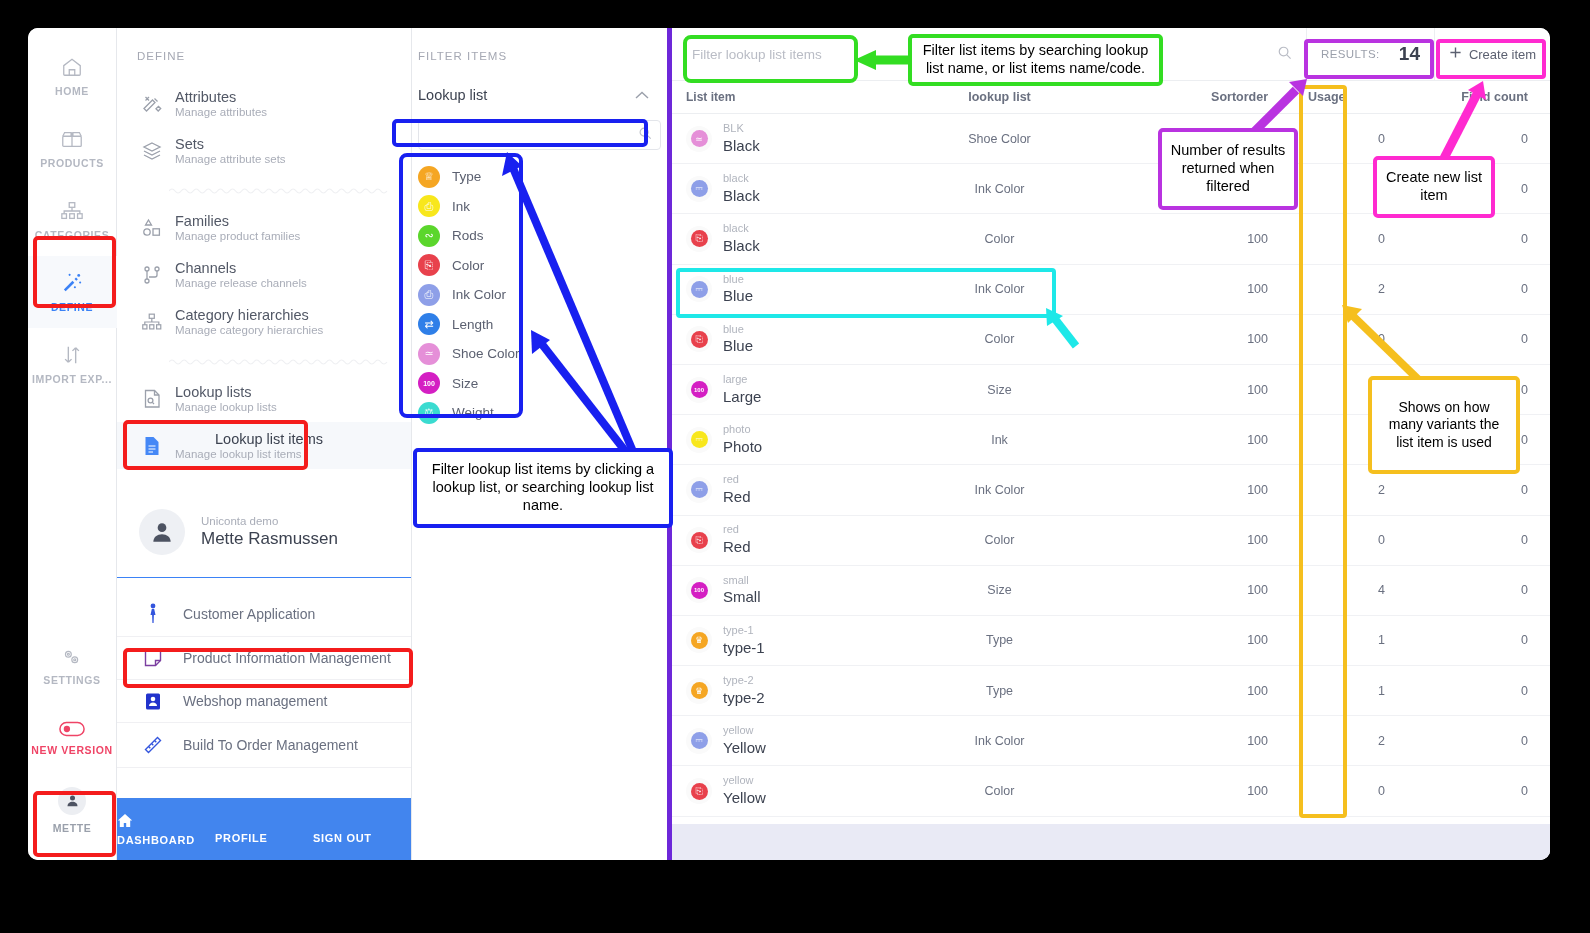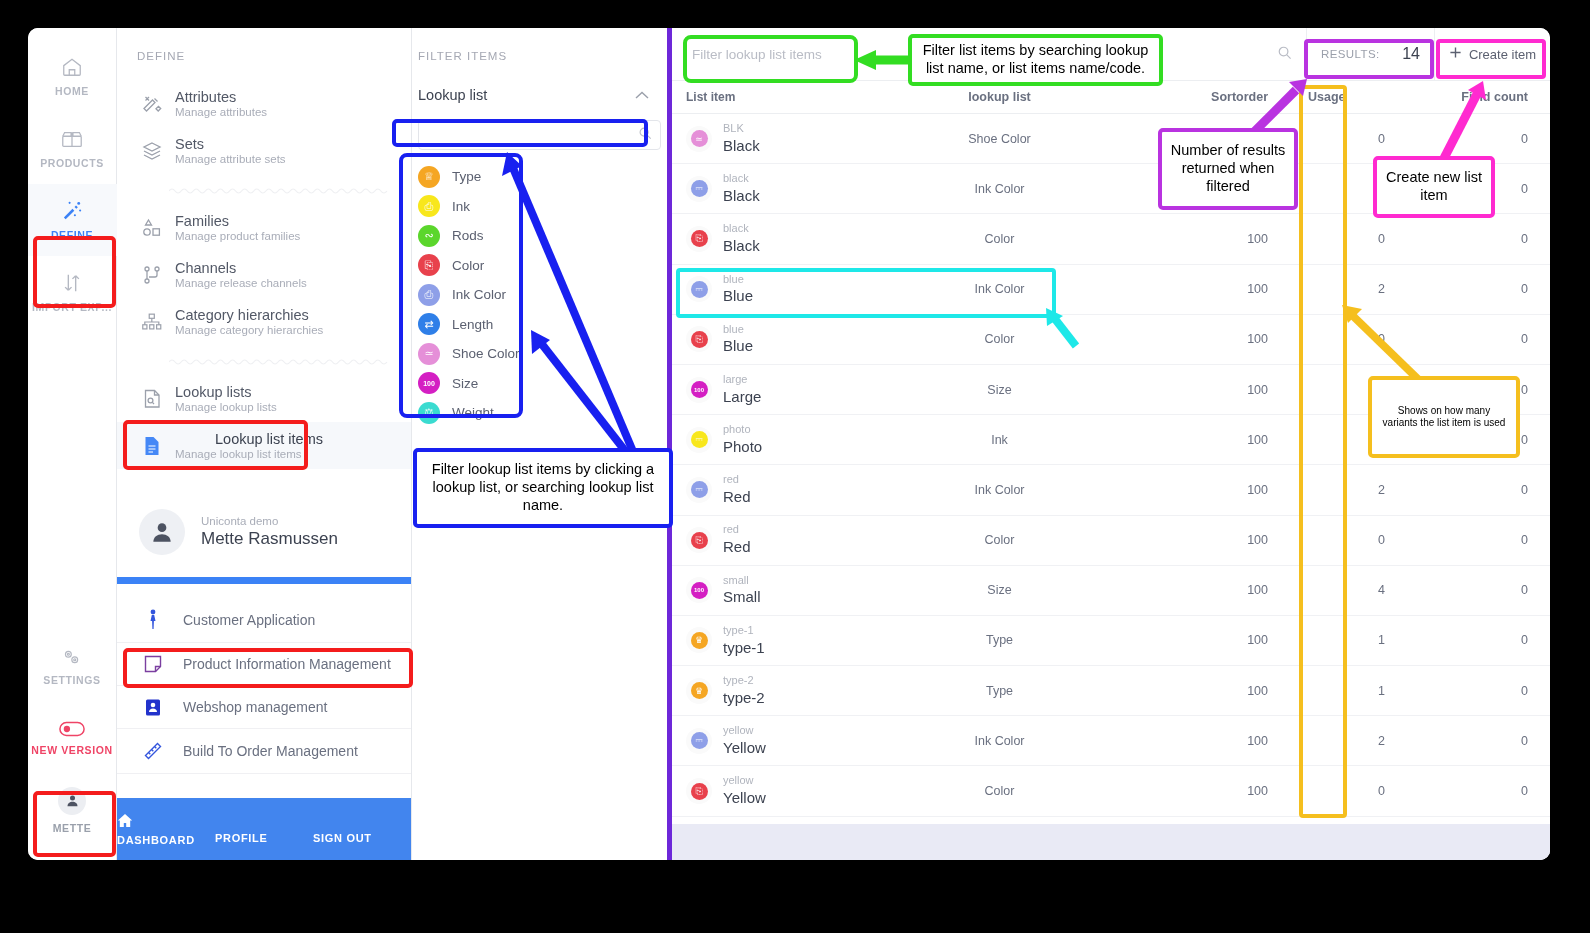--- a/index.html
+++ b/index.html
@@ -76,21 +76,21 @@
   .menu-texts { display: flex; flex-direction: column; gap: 1px; }
   .menu-title { font-size: 14.5px; color: #525866; }
   .menu-sub { font-size: 11.5px; color: #a9adb8; }
   .menu-row.selected .menu-title { color:#3c4250;margin-left:40px; }
   .squiggle { height: 14px; margin: 8px 20px 8px 52px; opacity: .5; }
 
   .user-block {
     margin-top: 26px;
     display: flex; align-items: center; gap: 16px;
     padding: 14px 20px 22px 22px;
-    border-bottom: 7px solid #3b82f6;
+    border-bottom: 1px solid #3b82f6;
   }
   .user-av {
     width: 46px; height: 46px; border-radius: 50%;
     background: #eef0f4; display:flex; align-items:center; justify-content:center;
   }
   .user-small { font-size: 11.5px; color: #a9adb8; }
   .user-name { font-size: 17px; color: #3c4250; margin-top:2px; }
 
   .app-row {
     display: flex; align-items: center; gap: 18px;
@@ -165,21 +165,21 @@
     font-family: "Liberation Sans", sans-serif;
     background: transparent;
   }
   .tb-search input::placeholder { color: #b9bcc5; }
   .tb-results {
     flex: 0 0 128px; height: 53px;
     display: flex; align-items: center; justify-content: space-between;
     padding: 0 14px; border-right: 1px solid #eceef1;
   }
   .tb-results .rlabel { font-size: 11.5px; color: #9ba0ab; letter-spacing: .4px; }
-  .tb-results .rvalue { font-size: 16px; color: #3c4250; font-weight: 400; }
+  .tb-results .rvalue { font-size: 19px; color: #3c4250; font-weight: 700; }
   .tb-create {
     flex: 0 0 115px; height: 53px;
     display: flex; align-items: center; justify-content: center; gap: 7px;
     font-size: 13px; color: #5b6070; cursor: pointer;
   }
 
   .thead {
     height: 33px; flex: 0 0 33px;
     display: flex; align-items: center;
     border-bottom: 1px solid #eceef1;
@@ -246,20 +246,32 @@
     <div class="rail-item">
       <span>
         <svg width="24" height="22" viewBox="0 0 26 22" fill="none" stroke="currentColor" stroke-width="1.4">
             <rect x="3" y="8" width="20" height="11" rx="1"></rect>
             <path d="M3 8l2-4h7v4M23 8l-2-4h-7v4M13 4v15"></path>
           </svg>
       </span>
       <span class="ri-label">PRODUCTS</span>
     </div>
 
+    <div class="rail-item">
+      <span>
+        <svg width="24" height="22" viewBox="0 0 26 22" fill="none" stroke="currentColor" stroke-width="1.4">
+            <rect x="10" y="2" width="6" height="5"></rect>
+            <rect x="2" y="14" width="5" height="5"></rect>
+            <rect x="10.5" y="14" width="5" height="5"></rect>
+            <rect x="19" y="14" width="5" height="5"></rect>
+            <path d="M13 7v4M4.5 14v-3h17v3"></path>
+          </svg>
+      </span>
+      <span class="ri-label">CATEGORIES</span>
+    </div>
 
     <div class="rail-item active">
       <span>
         <svg width="24" height="23" viewBox="0 0 24 24" fill="currentColor">
             <path d="M3.5 19.3l9-9 1.9 1.9-9 9z"></path>
             <path d="M14.6 8.3l1.6-1.6 1.9 1.9-1.6 1.6z"></path>
             <circle cx="19" cy="4.6" r="1.5"></circle>
             <circle cx="9.5" cy="4" r="1.1"></circle>
             <circle cx="20.5" cy="12" r="1.1"></circle>
             <circle cx="15" cy="17" r="1.1"></circle>
@@ -863,21 +875,21 @@
 
   <div class="ann-box" style="left:1130px; top:100px; width:140px; height:82px; border:4px solid #b933e0; font-size:14.5px;">
     <span>Number of results returned when filtered</span>
   </div>
 
   <div class="ann-box" style="left:1345px; top:128px; width:122px; height:62px; border:4px solid #ff2ad0; font-size:14.5px;">
     <span>Create new list item</span>
   </div>
 
 
-  <div class="ann-box" style="left:1340px; top:348px; width:152px; height:82px; border:4px solid #f5bf1e; font-size:10px;">
+  <div class="ann-box" style="left:1340px; top:348px; width:152px; height:98px; border:4px solid #f5bf1e; font-size:14px;">
     <span>Shows on how many variants the list item is used</span>
   </div>
 
   <div class="ann-box" style="left:385px; top:420px; width:260px; height:80px; border:4px solid #1820f0; font-size:14.5px;">
     <span>Filter lookup list items by clicking a lookup list, or searching lookup list name.</span>
   </div>
 
 </div>
 
 </body></html>

